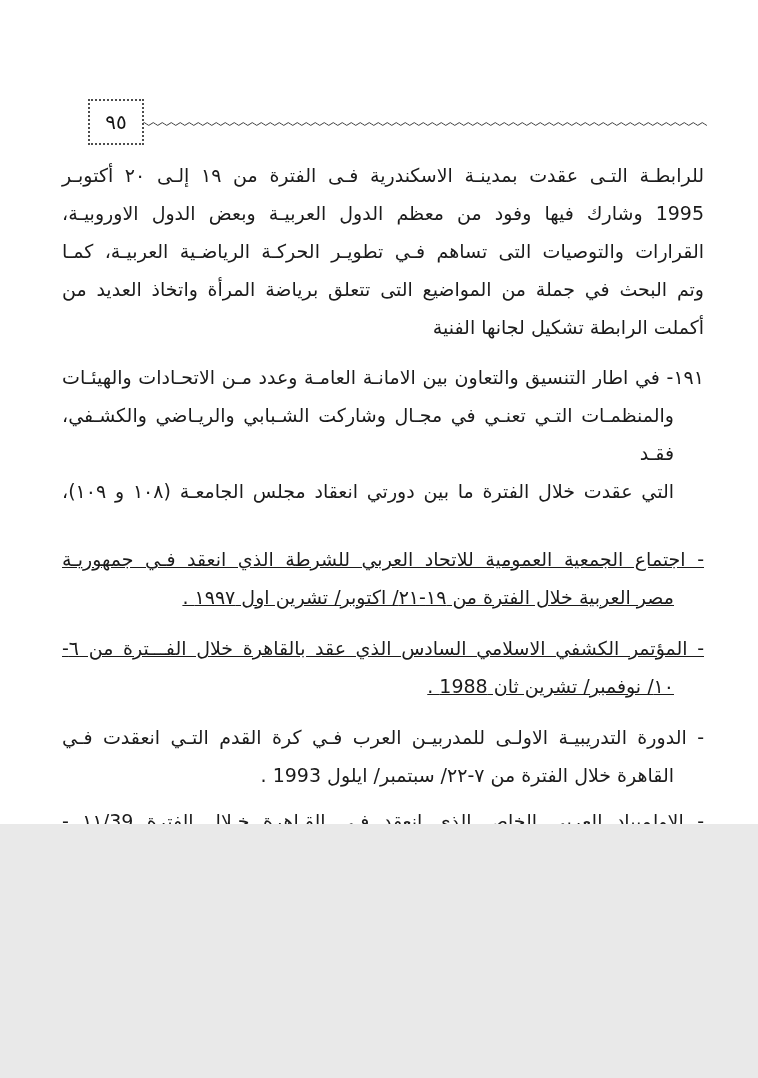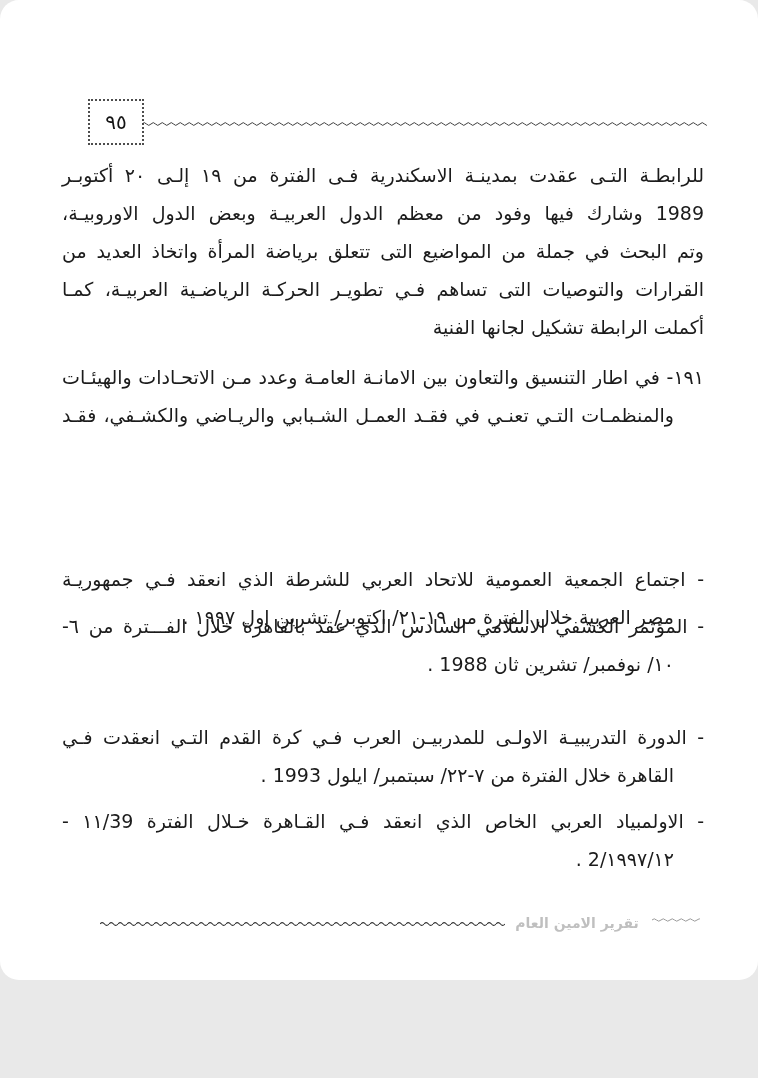--- a/index.html
+++ b/index.html
@@ -1,19 +1,19 @@
 <!DOCTYPE html>
 <html lang="ar"><head>
 <meta charset="utf-8">
 <style>
   html,body { margin:0; padding:0; background:#e9e9e9; }
   .page {
-    position:relative; width:758px; height:980px; margin:0 auto;
+    position:relative; width:758px; height:824px; margin:0 auto;
     background:#ffffff; overflow:hidden;
-    font-family:"DejaVu Sans", sans-serif; color:#1b1b1b;border-radius:19px;
+    font-family:"DejaVu Sans", sans-serif; color:#1b1b1b;
   }
   
   .pagenum-box {
     position:absolute; left:88px; top:99px; width:52px; height:42px;
     border:2px dotted #4d4d4d;
     display:flex; align-items:center; justify-content:center;
     font-size:20px; color:#141414;
   }
   
   .rule { position:absolute; }
@@ -27,22 +27,22 @@
     font-size:14px; font-weight:bold; color:#b5b5b5; letter-spacing:1px;
     opacity:.85;
   }
   
   .block {
     position:absolute; left:62px; width:642px;
     direction:rtl; font-size:19px; line-height:38px; color:#1b1b1b;
   }
   #para-intro { top:156px; }
   #item-191   { top:358px; }
-  #bullet-1   { top:560px; }
-  #bullet-2   { top:607px; }
+  #bullet-1   { top:540px;text-decoration:underline; }
+  #bullet-2   { top:629px;text-decoration:underline; }
   #bullet-3   { top:718px; }
   #bullet-4   { top:802px; }
   .line   { white-space:nowrap; }
   .j      { white-space:normal; text-align:justify; text-align-last:justify; }
   .r      { text-align:right; }
   .ind    { padding-right:30px; }
   .ind2   { padding-right:46px; }
 </style>
 </head>
 <body>
@@ -57,29 +57,30 @@
     <defs>
       <pattern id="wv1" width="9" height="8" patternUnits="userSpaceOnUse">
         <path d="M0 4 Q2.25 1.2 4.5 4 T9 4" fill="none" stroke="#3e3e3e" stroke-width="1"></path>
       </pattern>
     </defs>
     <rect width="565" height="8" fill="url(#wv1)"></rect>
   </svg>
 
   <div id="para-intro" class="block">
     <div class="line j">للرابطـة التـى عقدت بمدينـة الاسكندرية فـى الفترة من ١٩ إلـى ٢٠ أكتوبـر</div>
-    <div class="line j">1989 وشارك فيها وفود من معظم الدول العربيـة وبعض الدول الاوروبيـة،</div>
+    <div class="line j">1995 وشارك فيها وفود من معظم الدول العربيـة وبعض الدول الاوروبيـة،</div>
+    <div class="line j">القرارات والتوصيات التى تساهم فـي تطويـر الحركـة الرياضـية العربيـة، كمـا</div>
     <div class="line j">وتم البحث في جملة من المواضيع التى تتعلق برياضة المرأة واتخاذ العديد من</div>
-    <div class="line j">القرارات والتوصيات التى تساهم فـي تطويـر الحركـة الرياضـية العربيـة، كمـا</div>
     <div class="line r">أكملت الرابطة تشكيل لجانها الفنية</div>
   </div>
 
   <div id="item-191" class="block">
     <div class="line j">١٩١- في اطار التنسيق والتعاون بين الامانـة العامـة وعدد مـن الاتحـادات والهيئـات</div>
-    <div class="line j ind">والمنظمـات التـي تعنـي في فقـد العمـل الشـبابي والريـاضي والكشـفي، فقـد</div>
+    <div class="line j ind">والمنظمـات التـي تعنـي في مجـال وشاركت الشـبابي والريـاضي والكشـفي، فقـد</div>
+    <div class="line j ind">التي عقدت خلال الفترة ما بين دورتي انعقاد مجلس الجامعـة (١٠٨ و ١٠٩)،</div>
   </div>
 
   <div id="bullet-1" class="block">
     <div class="line j">- اجتماع الجمعية العمومية للاتحاد العربي للشرطة الذي انعقد فـي جمهوريـة</div>
     <div class="line r ind">مصر العربية خلال الفترة من ١٩-٢١/ اكتوبر/ تشرين اول ١٩٩٧ .</div>
   </div>
 
   <div id="bullet-2" class="block">
     <div class="line j">- المؤتمر الكشفي الاسلامي السادس الذي عقد بالقاهرة خلال الفـــترة من ٦-</div>
     <div class="line r ind">١٠/ نوفمبر/ تشرين ثان 1988 .</div>

